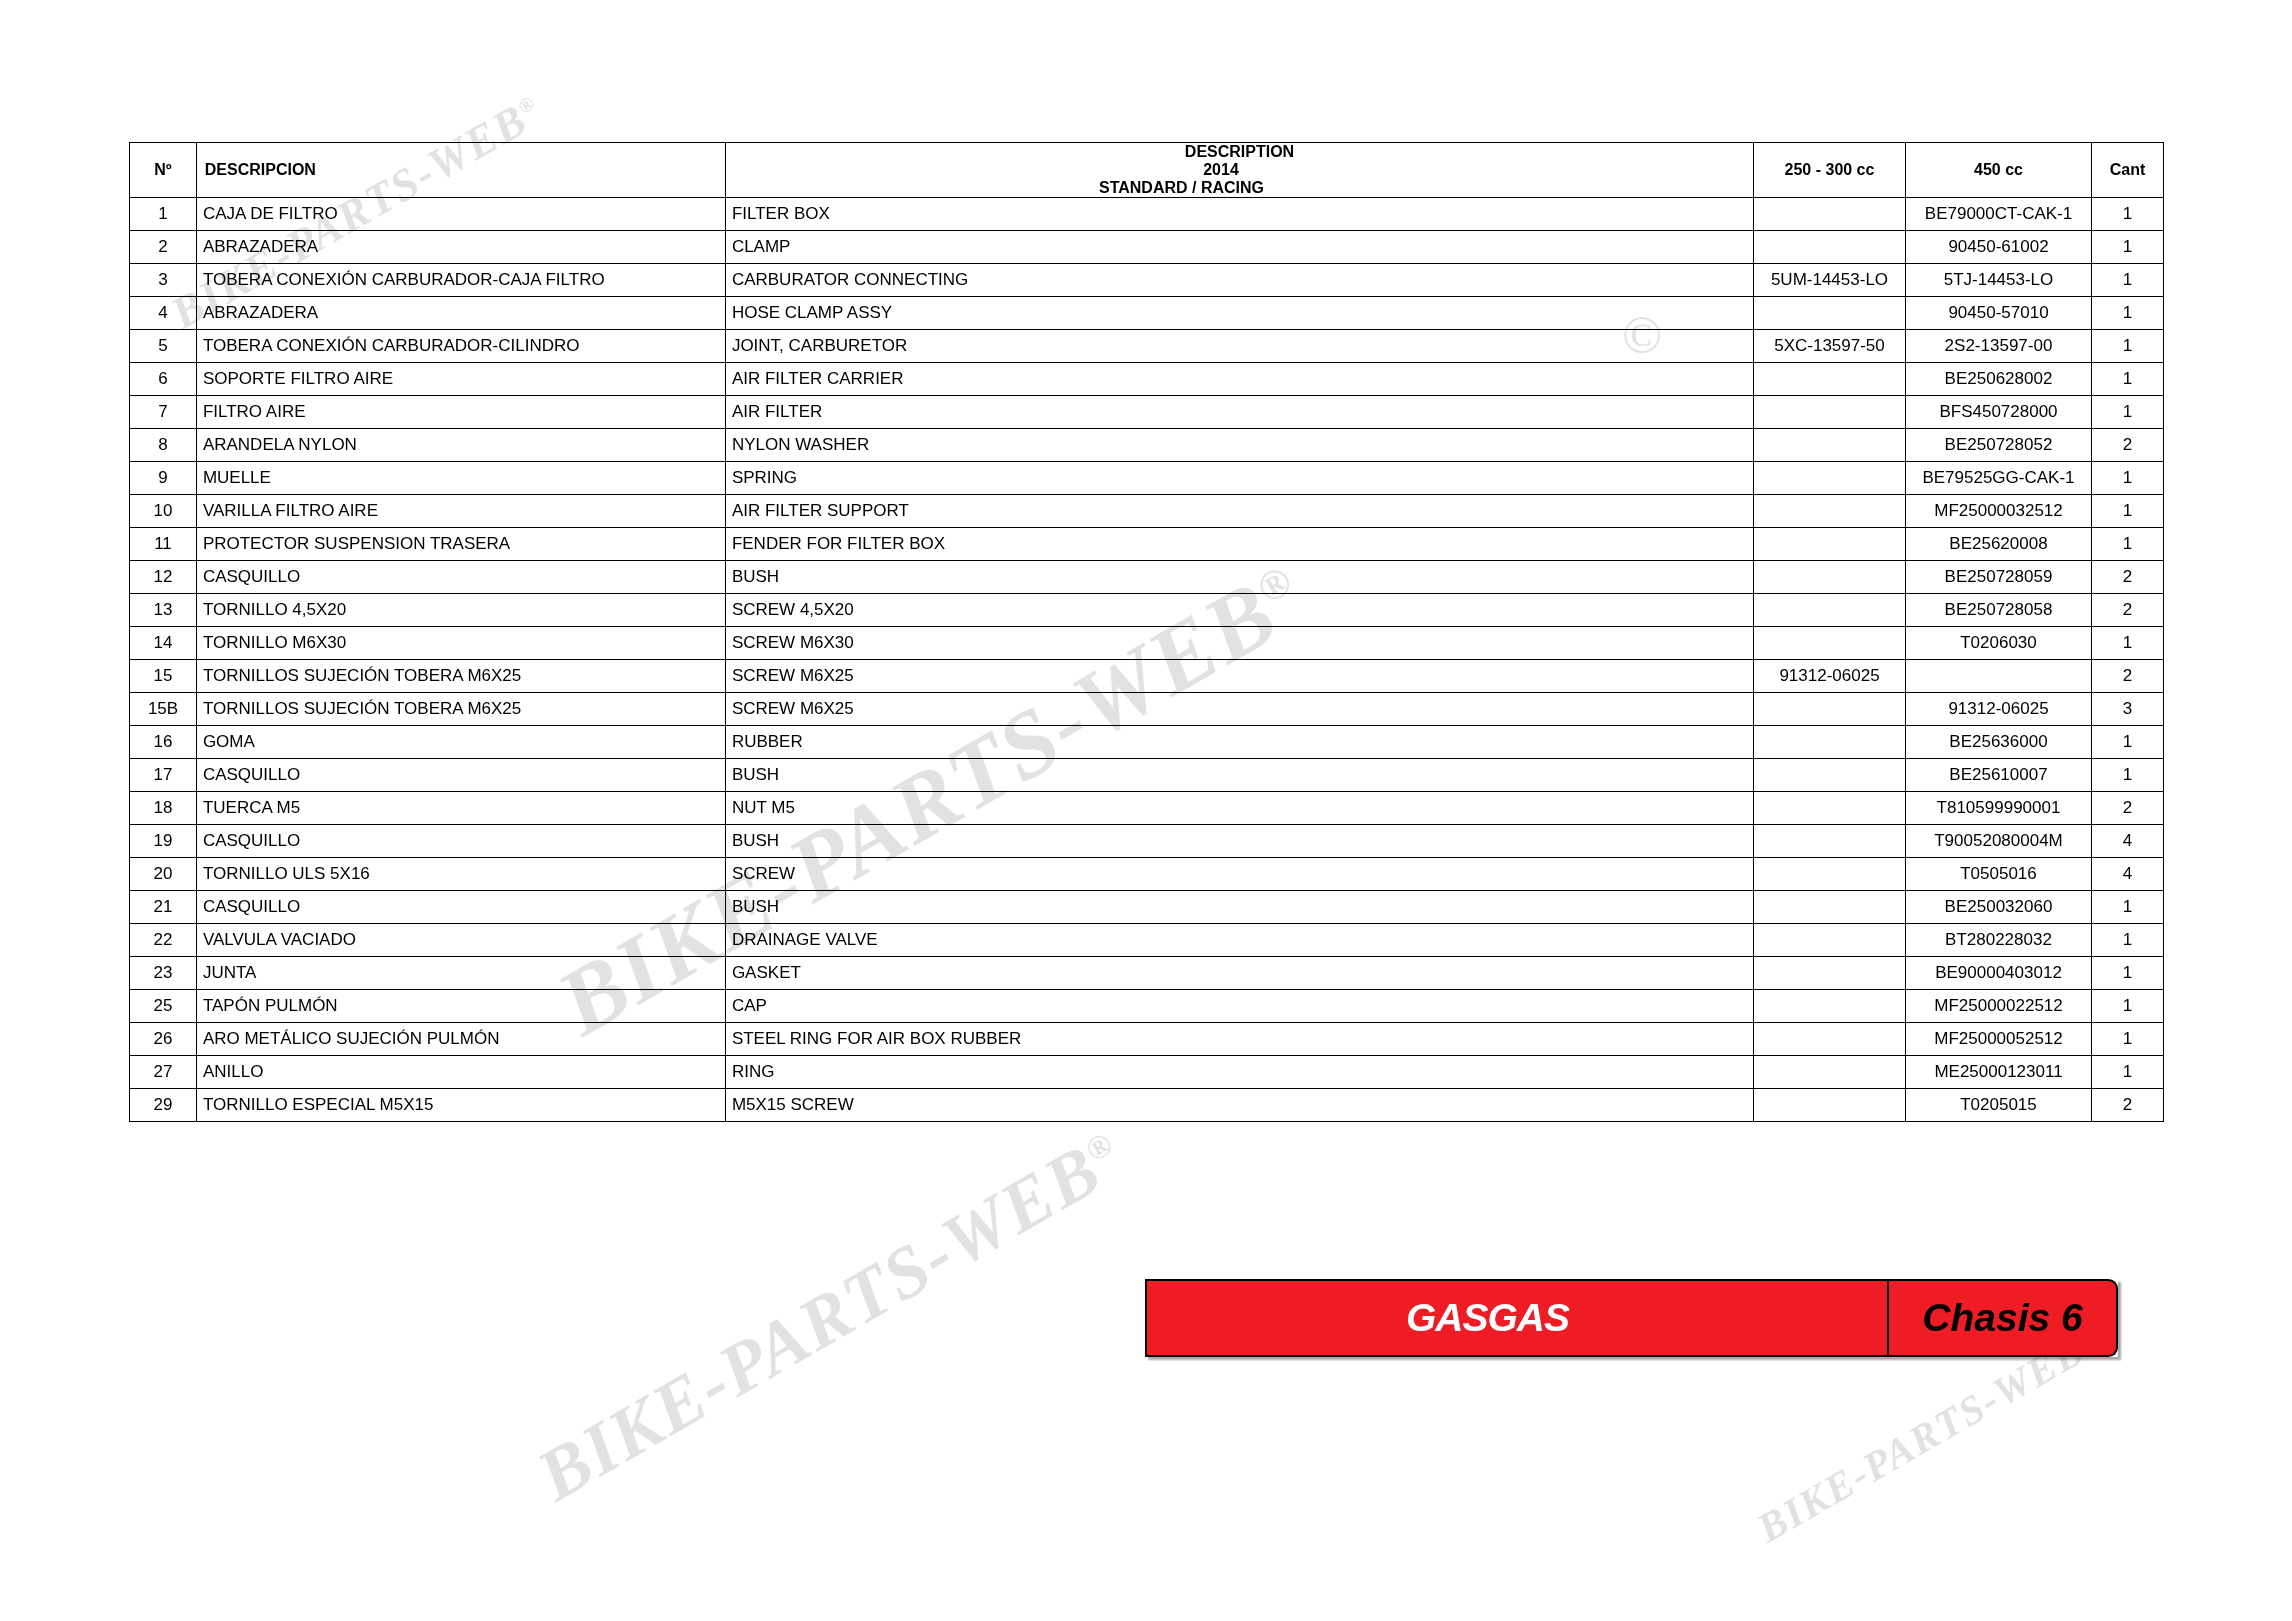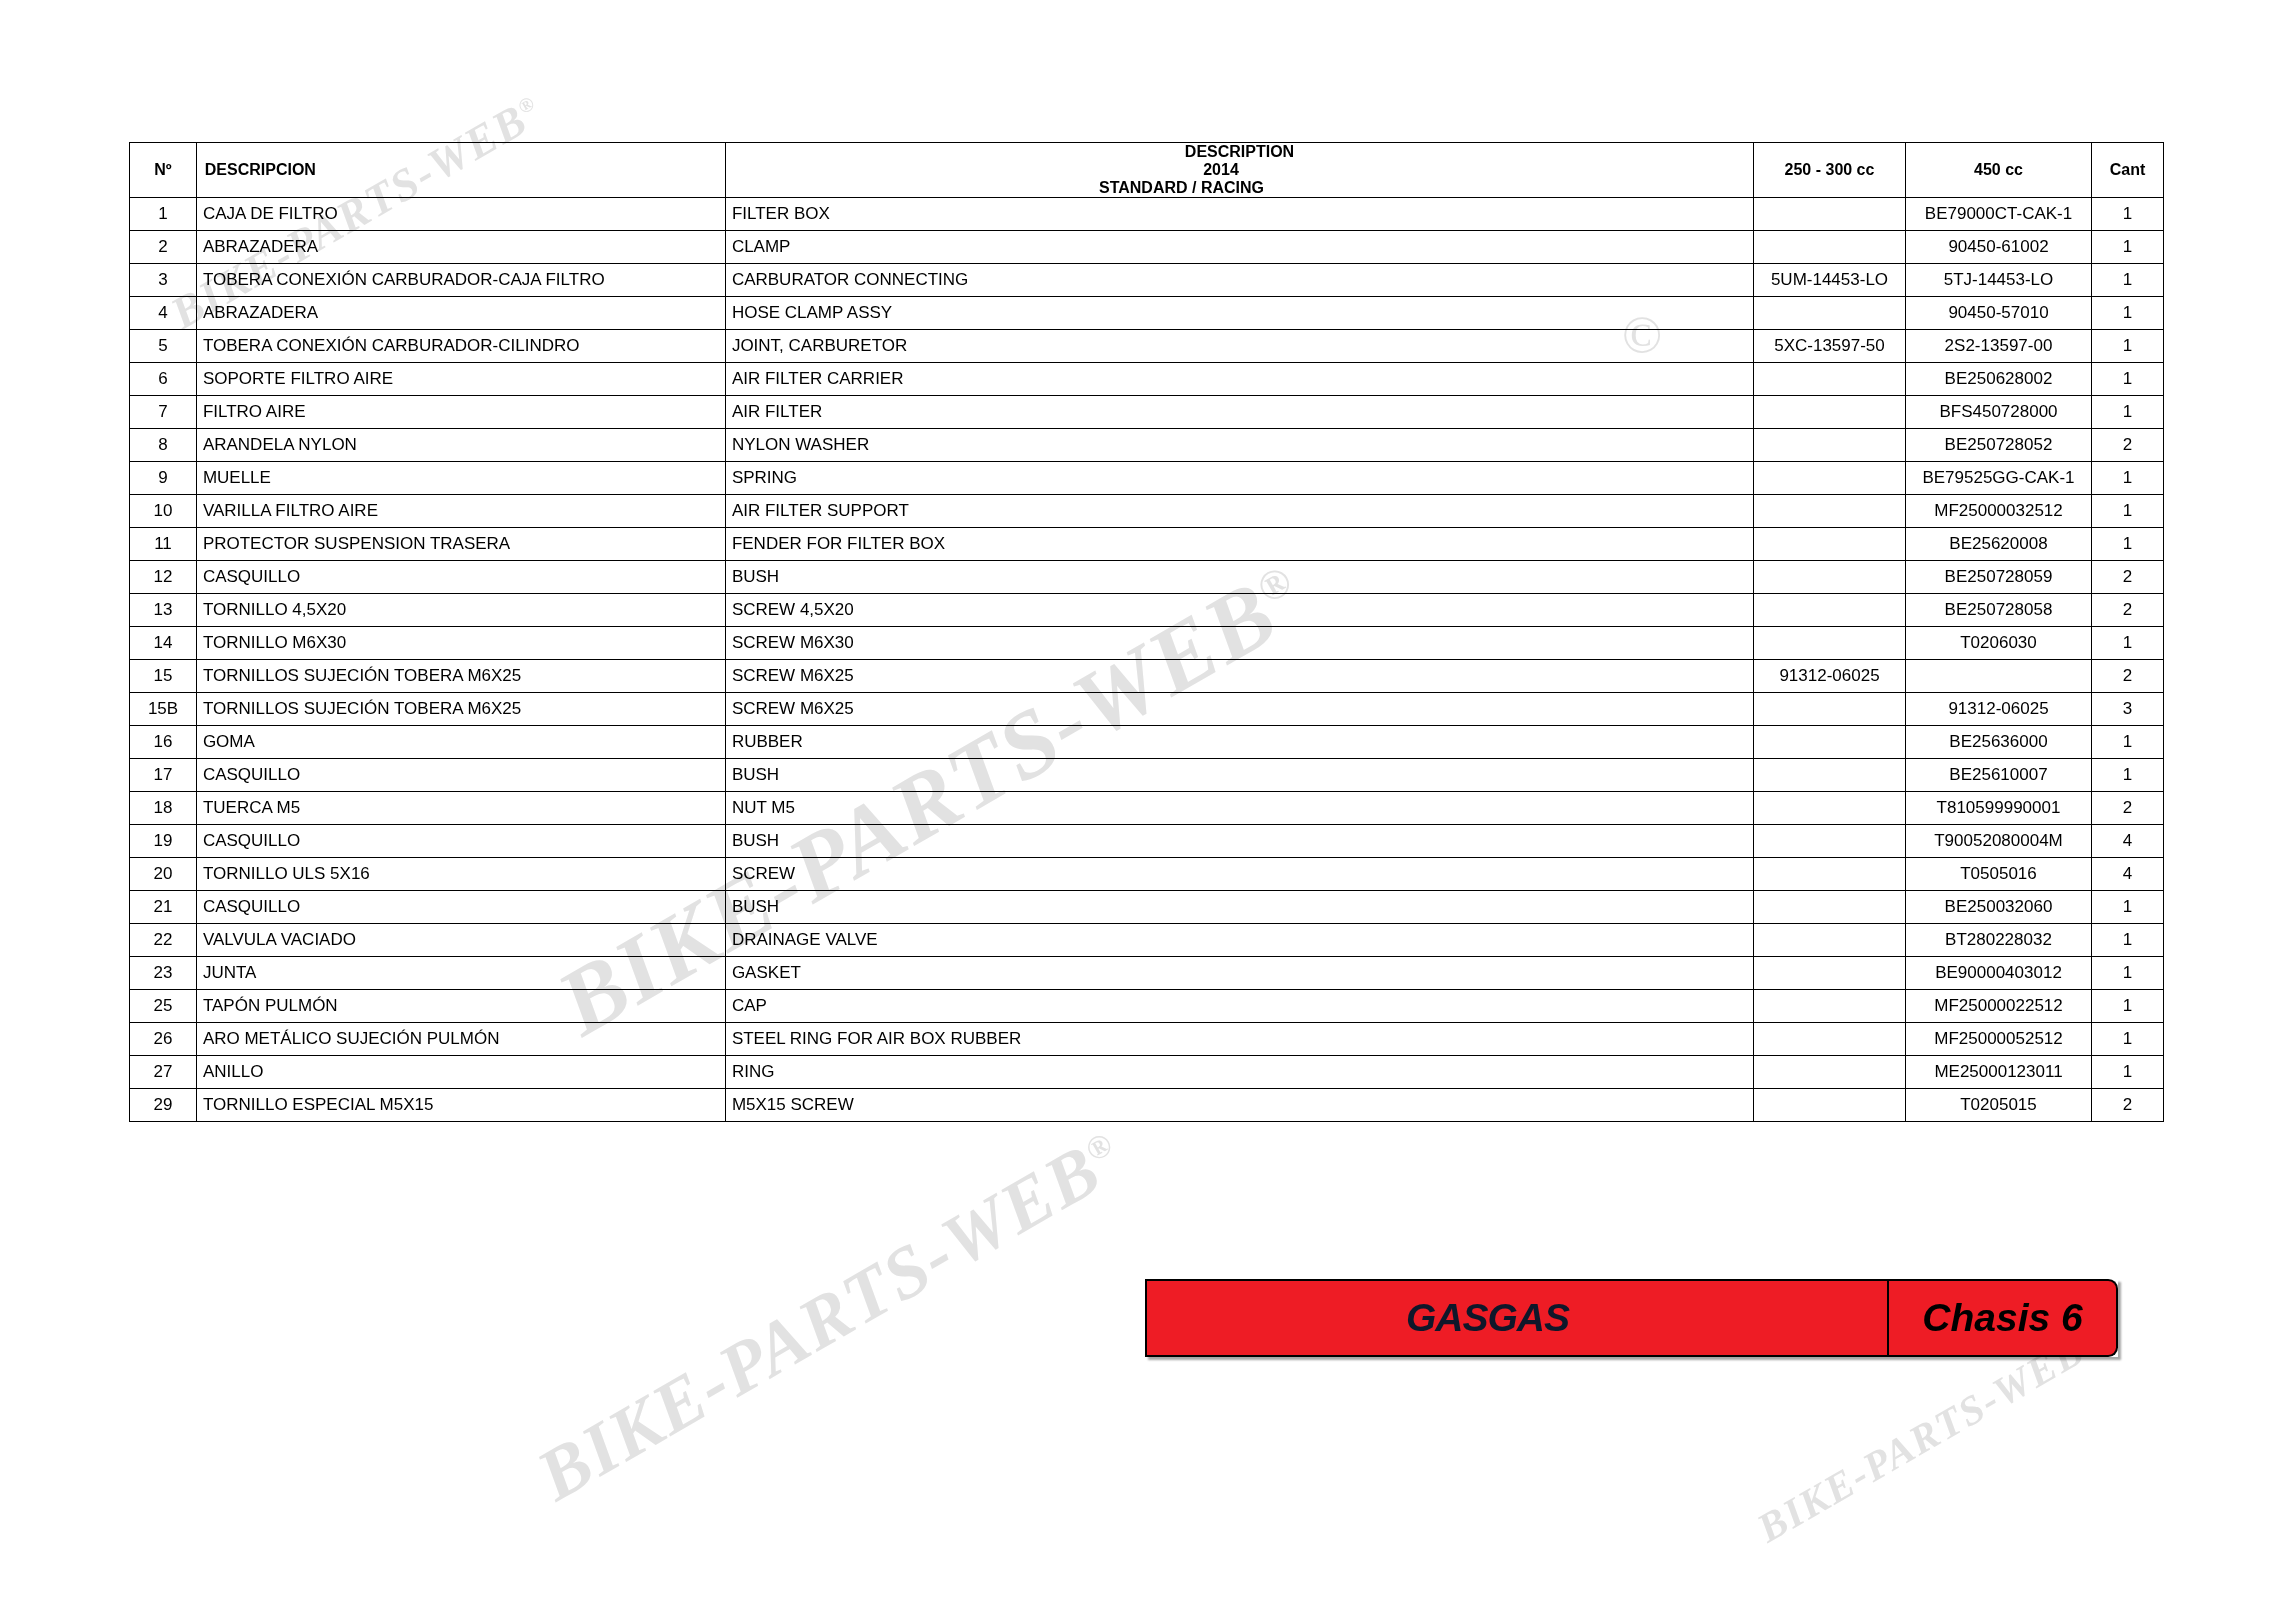--- a/index.html
+++ b/index.html
@@ -129,21 +129,21 @@
     display: flex;
     align-items: center;
     justify-content: center;
     position: relative;
   }
   .brand {
     font-family: "Liberation Sans", sans-serif;
     font-style: italic;
     font-weight: bold;
     font-size: 39px;
-    color: #0f172a;
+    color: #ffffff;
     letter-spacing: -1px;
     margin-right: 59px;
   }
   .footer-chasis {
     width: 227px;
     background: #ee1c25;
     border: 2px solid #000000;
     border-left: none;
     display: flex;
     align-items: center;

